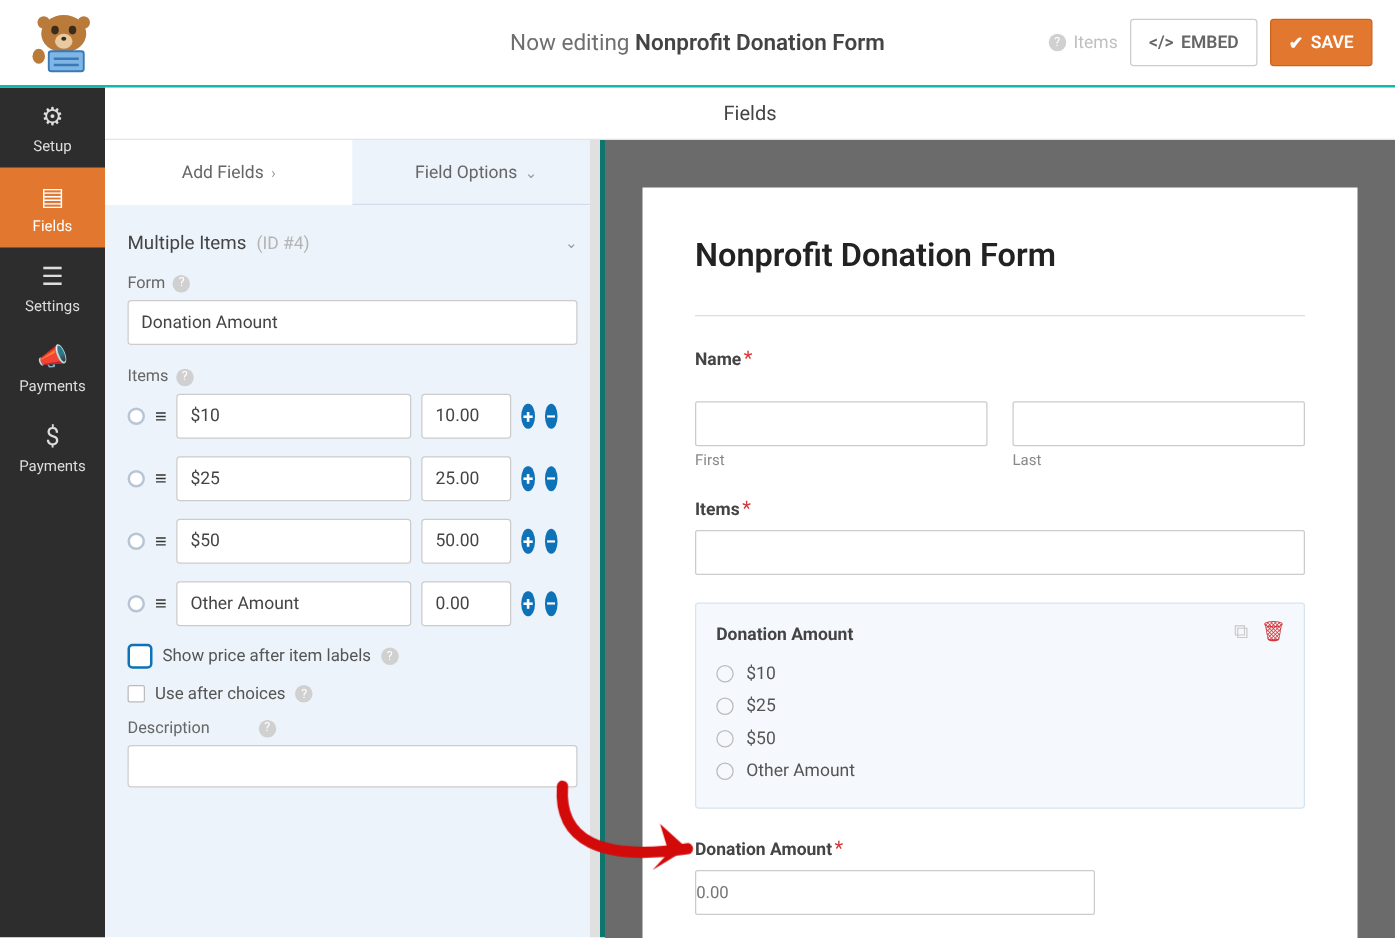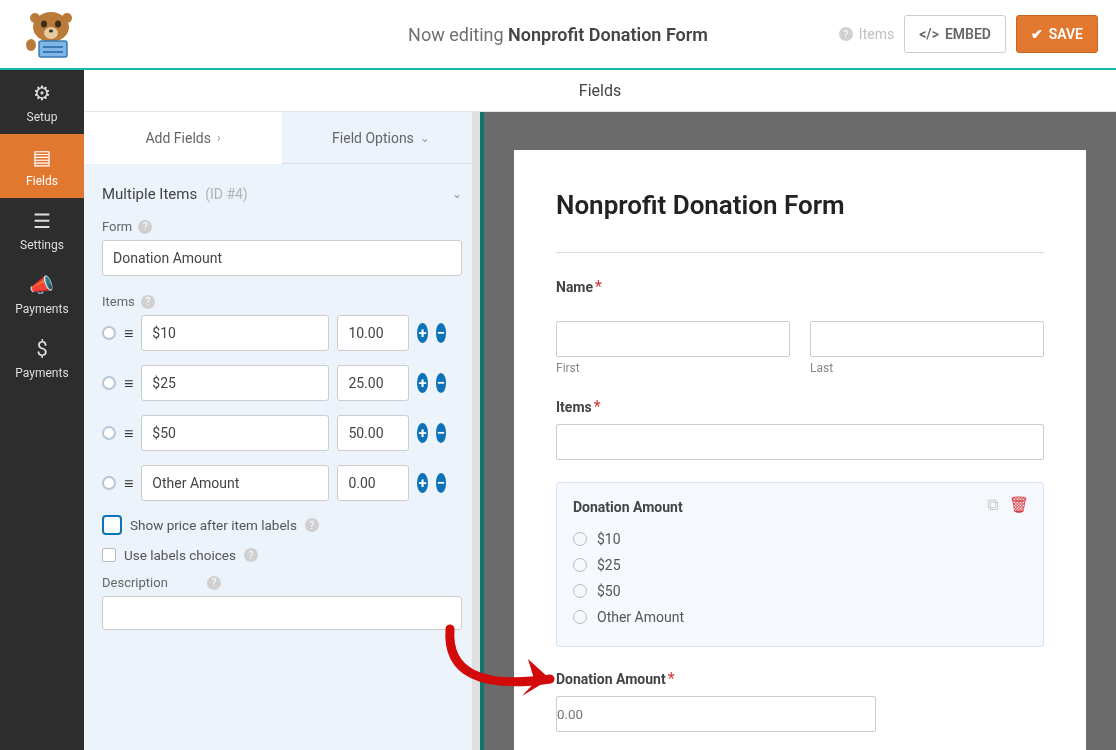--- a/index.html
+++ b/index.html
@@ -204,21 +204,21 @@
           </div>
         </div>
 
         <div class="chk-row">
           <span class="chk-primary"></span>
           <span>Show price after item labels</span>
           <span class="help-q">?</span>
         </div>
         <div class="chk-row">
           <span class="chk-small"></span>
-          <span>Use labels choices</span>
+          <span>Use after choices</span>
           <span class="help-q">?</span>
         </div>
 
         <label class="lbl" style="margin-top:10px;gap:39px;">
           <span>Description</span>
           <span class="help-q">?</span>
         </label>
         <div class="textarea"></div>
       </div>
       <div class="scroll-fake"></div>

